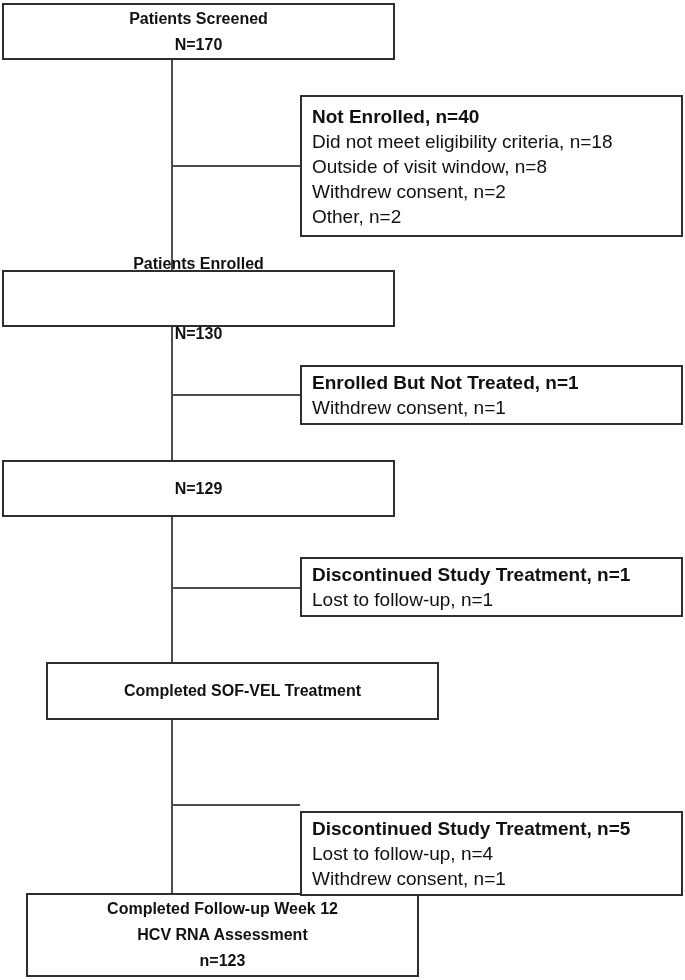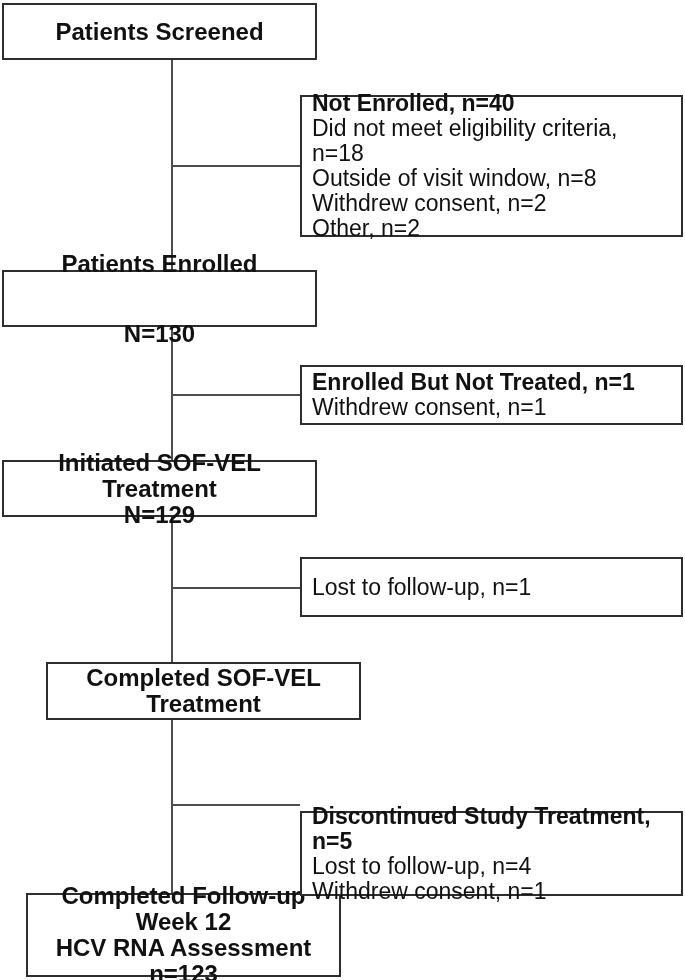--- a/index.html
+++ b/index.html
@@ -16,30 +16,30 @@
     position: absolute;
     background: #ffffff;
     border: 2px solid #2e2e2e;
     box-sizing: border-box;
     display: flex;
     flex-direction: column;
     justify-content: center;
   }
   .main {
     left: 2px;
-    width: 315px;
+    width: 393px;
     text-align: center;
     font-weight: bold;
-    font-size: 24px;
+    font-size: 16px;
     line-height: 26px;
   }
   .side {
     left: 300px;
     width: 383px;
-    font-size: 23px;
+    font-size: 19px;
     line-height: 25px;
     padding: 4px 10px;
     text-align: left;
   }
   .side .title { font-weight: bold; }
   .vline {
     position: absolute;
     left: 171px;
     width: 2px;
     background: #4d4d4d;
@@ -62,29 +62,29 @@
   <div class="vline" style="top:517px; height:145px;"></div>
   <div class="vline" style="top:720px; height:173px;"></div>
 
   <div class="hline" style="top:165px;"></div>
   <div class="hline" style="top:394px;"></div>
   <div class="hline" style="top:587px;"></div>
   <div class="hline" style="top:804px;"></div>
 
   <div class="box main" style="top:3px; height:57px;">
     <div>Patients Screened</div>
+    <div>N=170</div>
   </div>
 
   <div class="box main" style="top:270px; height:57px;gap:44px;">
     <div>Patients Enrolled</div>
     <div>N=130</div>
   </div>
 
   <div class="box main" style="top:460px; height:57px;">
-    <div>Initiated SOF-VEL Treatment</div>
     <div>N=129</div>
   </div>
 
   <div class="box main" style="top:662px; height:58px;margin-left:44px;">
     <div>Completed SOF-VEL Treatment</div>
   </div>
 
   <div class="box main" style="top:893px; height:84px;margin-left:24px;">
     <div>Completed Follow-up Week 12</div>
     <div>HCV RNA Assessment</div>
@@ -98,20 +98,21 @@
     <div>Withdrew consent, n=2</div>
     <div>Other, n=2</div>
   </div>
 
   <div class="box side" style="top:365px; height:60px;">
     <div class="title">Enrolled But Not Treated, n=1</div>
     <div>Withdrew consent, n=1</div>
   </div>
 
   <div class="box side" style="top:557px; height:60px;">
+    <div class="title">Discontinued Study Treatment, n=1</div>
     <div>Lost to follow-up, n=1</div>
   </div>
 
   <div class="box side" style="top:763px; height:85px;margin-top:48px;">
     <div class="title">Discontinued Study Treatment, n=5</div>
     <div>Lost to follow-up, n=4</div>
     <div>Withdrew consent, n=1</div>
   </div>
 
 </div>

